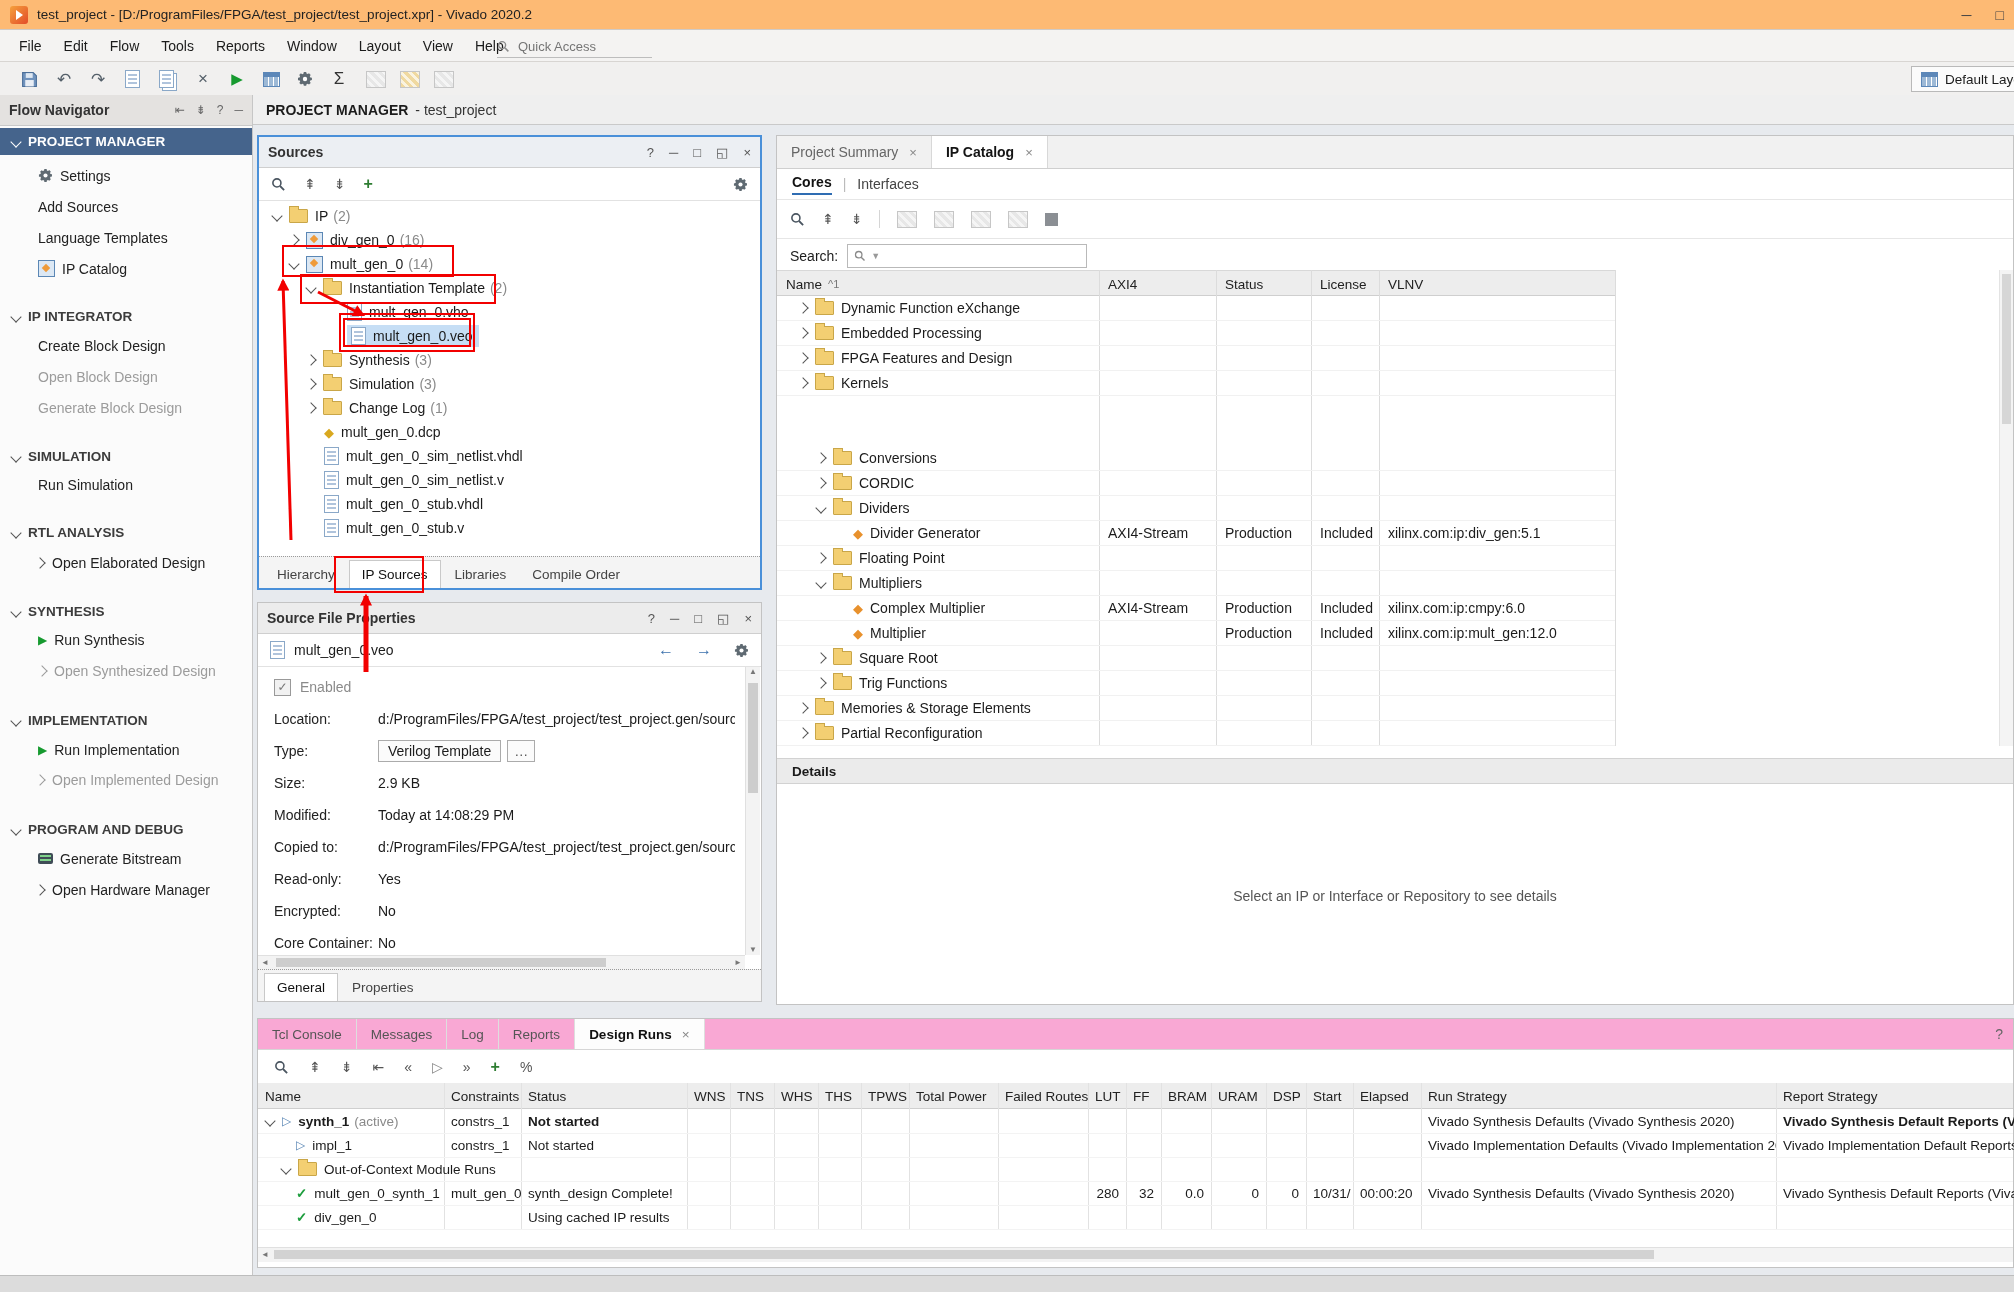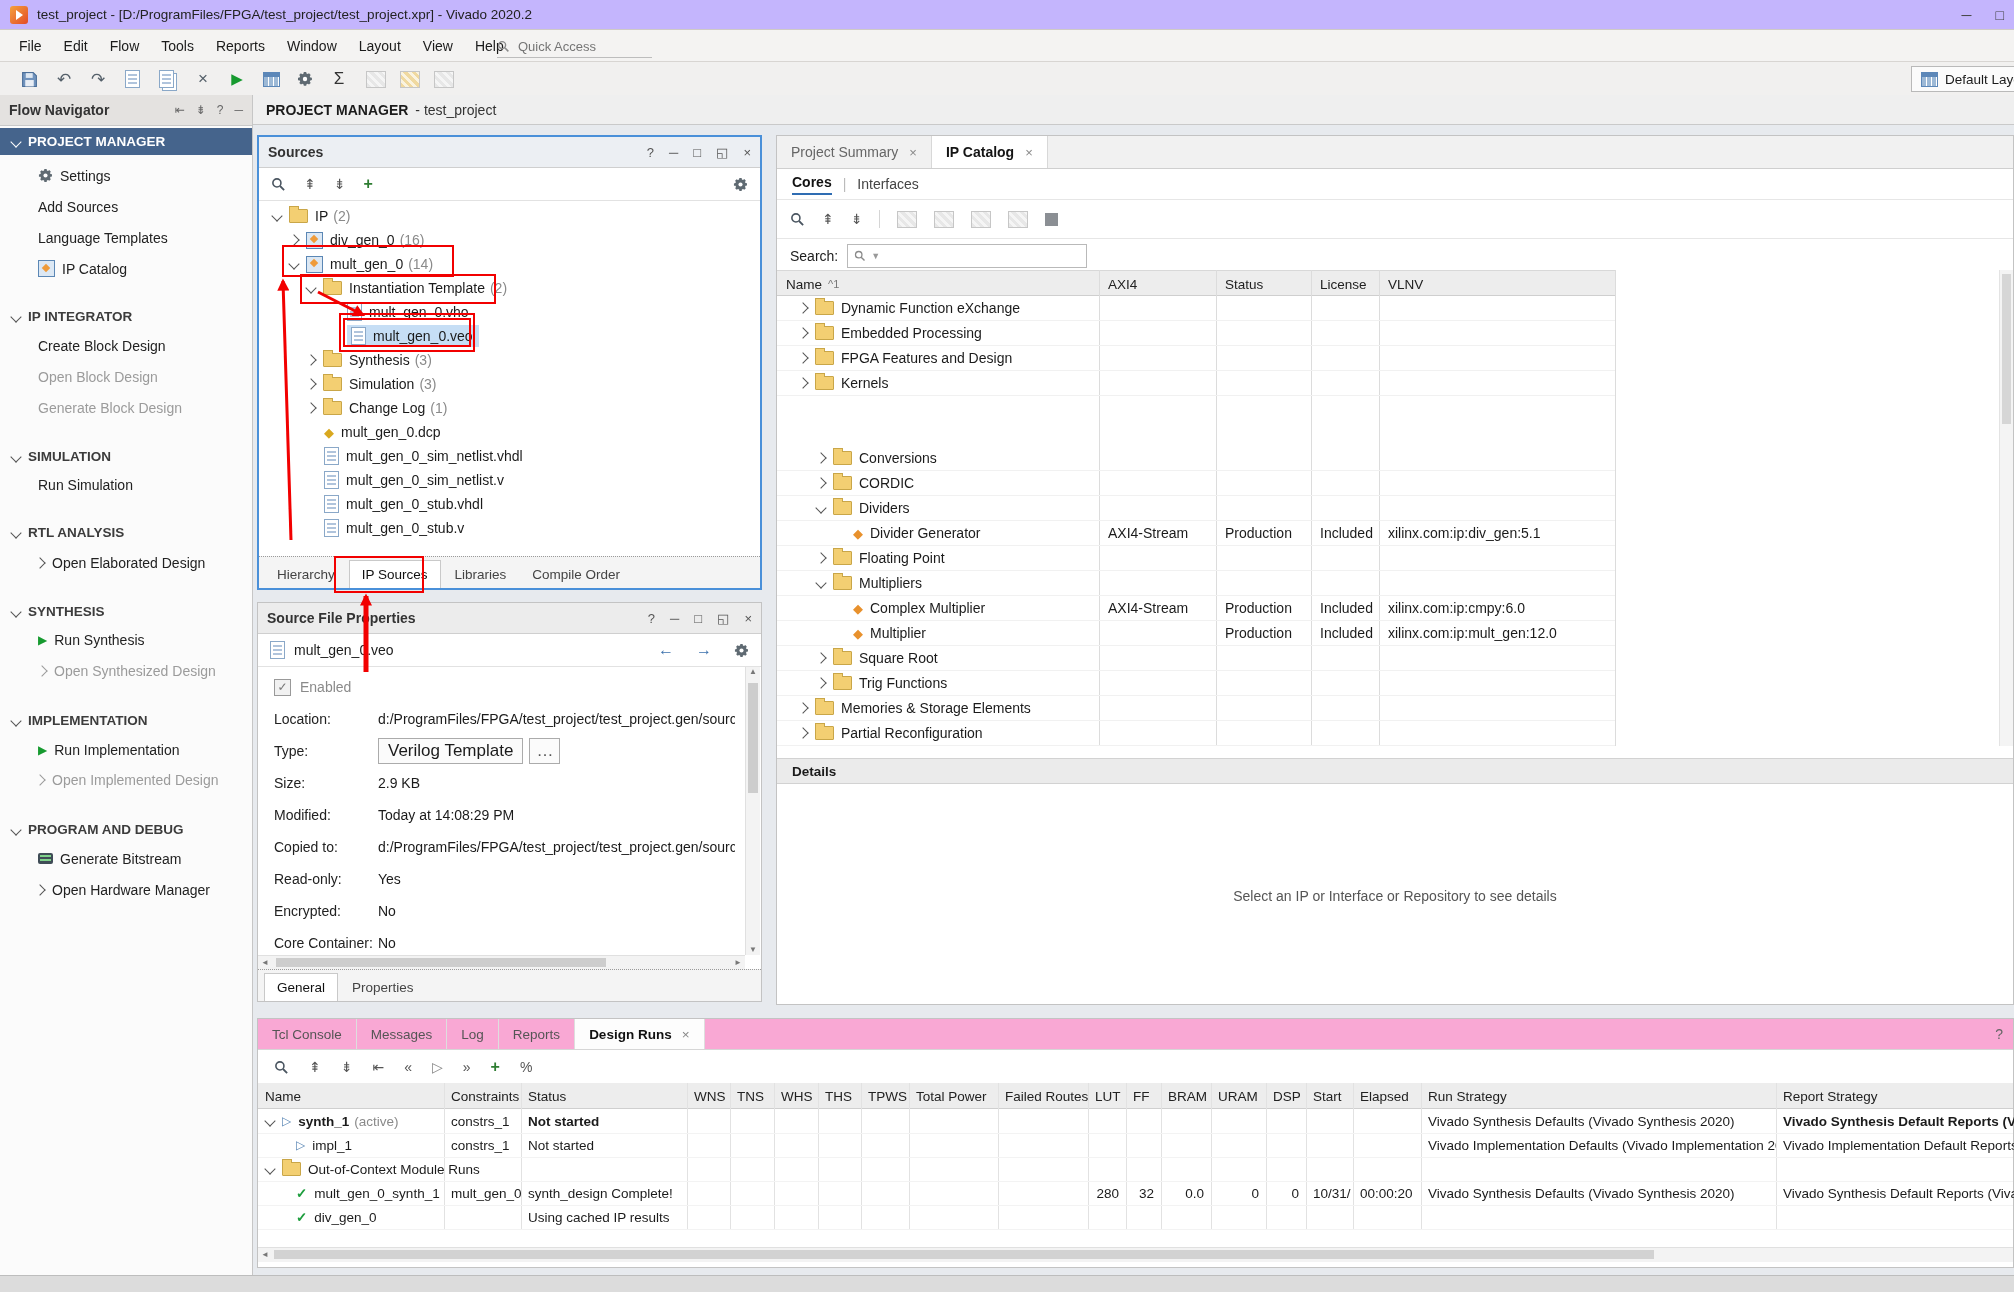--- a/index.html
+++ b/index.html
@@ -1,19 +1,19 @@
 <!DOCTYPE html>
 <html><head>
 <meta charset="utf-8">
 <style>
   html,body{margin:0;padding:0;background:#cfd3d8}
   .app{position:relative;width:2014px;height:1292px;background:#e9ebee;font-family:"Liberation Sans",sans-serif;font-size:14px;color:#1b1b1b;overflow:hidden}
   .abs{position:absolute}
   
-  .titlebar{position:absolute;left:0;top:0;width:100%;height:30px;background:#c4b5fd;border-bottom:1px solid #cfcac6;display:flex;align-items:center;padding:0 10px;box-sizing:border-box}
+  .titlebar{position:absolute;left:0;top:0;width:100%;height:30px;background:#fdba74;border-bottom:1px solid #cfcac6;display:flex;align-items:center;padding:0 10px;box-sizing:border-box}
   .logo{width:18px;height:18px;background:linear-gradient(135deg,#f5a13c,#e34b28);border-radius:3px;position:relative;flex:none}
   .logo::after{content:"";position:absolute;left:6px;top:4px;border-left:7px solid #fff;border-top:5px solid transparent;border-bottom:5px solid transparent}
   .win-title{font-size:13.5px;margin-left:9px;color:#222}
   .win-controls{margin-left:auto;display:flex;gap:24px;color:#444;font-size:14px}
   .menubar{position:absolute;left:0;top:30px;width:100%;height:32px;background:#f4f3f2;border-bottom:1px solid #d8d5d2;display:flex;align-items:center;padding:0 8px;box-sizing:border-box}
   .menu-item{padding:4px 11px}
   .quickaccess{position:absolute;left:497px;top:5px;width:155px;height:22px;border-bottom:1px solid #bdbdbd;display:flex;align-items:center;gap:6px;color:#8a8a8a;font-size:13px}
   .quickaccess input{border:none;outline:none;background:transparent;font:13px "Liberation Sans",sans-serif;color:#555;width:110px}
   .toolbar{position:absolute;left:0;top:62px;width:100%;height:33px;background:#f1f0ef;border-bottom:1px solid #c9c9c9;overflow:hidden}
   .tbi{position:absolute;top:4px;width:26px;height:26px;display:flex;align-items:center;justify-content:center;font-size:17px;color:#55606a}
@@ -68,21 +68,21 @@
   .stab{padding:6px 12px;font-size:13.5px;color:#444}
   .stab.active{background:#fff;border:1px solid #c9c9c9;border-bottom:none;color:#111}
   
   .props{left:257px;top:602px;width:505px;height:400px}
   .filerow{height:32px;border-bottom:1px solid #e2e2e2;display:flex;align-items:center;padding:0 12px;gap:2px}
   .navarrow{color:#3d72ad;font-size:16px;font-weight:bold}
   .prow{position:absolute;left:16px;right:26px;height:24px;display:flex;align-items:center}
   .plabel{width:104px;flex:none;color:#222}
   .pvalue{white-space:nowrap;overflow:hidden}
   .checkbox{width:15px;height:15px;border:1px solid #999;background:#f1f1f1;color:#777;font-size:12px;line-height:14px;text-align:center;margin-right:9px;flex:none}
-  .btn{border:1px solid #ababab;background:#fbfbfb;padding:2px 9px;font-size:17px;white-space:nowrap}
+  .btn{border:1px solid #ababab;background:#fbfbfb;padding:2px 9px;font-size:14px;white-space:nowrap}
   .btn.sm{padding:2px 6px;margin-left:6px;color:#555}
   .vscroll{position:absolute;right:1px;top:64px;bottom:46px;width:14px;background:#f3f3f3;border-left:1px solid #e0e0e0;font-size:8px;color:#777;text-align:center}
   .vthumb{position:absolute;left:2px;right:2px;top:16px;height:110px;background:#cdcdcd}
   .hscroll{position:absolute;left:0;right:16px;bottom:32px;height:14px;background:#f3f3f3;border-top:1px solid #e0e0e0;font-size:8px;color:#777;display:flex;align-items:center;justify-content:space-between;padding:0 3px;box-sizing:border-box}
   .hthumb{position:absolute;left:18px;top:2px;height:9px;width:330px;background:#cdcdcd}
   
   .rightp{left:776px;top:135px;width:1238px;height:870px;background:#fff;border:1px solid #c3c3c3;box-sizing:border-box}
   .cat-tabs{height:32px;background:#f1f1f1;border-bottom:1px solid #cfcfcf;display:flex;align-items:stretch}
   .cat-tab{display:flex;align-items:center;gap:11px;padding:0 14px;font-size:14px;color:#666;border-right:1px solid #d8d8d8}
   .cat-tab .x{color:#888;font-size:13px}
@@ -779,21 +779,21 @@
       <span class="bc" style="left:0;width:186px;padding-left:38px">
           <span class="playo">▷</span>
           <span>impl_1</span>
         </span>
       <span class="bc" style="left:186px;width:77px">constrs_1</span>
       <span class="bc" style="left:263px;width:166px">Not started</span>
       <span class="bc" style="left:1163px;width:355px">Vivado Implementation Defaults (Vivado Implementation 2020)</span>
       <span class="bc" style="left:1518px;width:239px">Vivado Implementation Default Reports (Vivado Implementation 2020)</span>
     </div>
     <div class="brow" style="top:138px">
-      <span class="bc" style="left:0;width:280px;padding-left:8px;overflow:visible">
+      <span class="bc" style="left:0;width:280px;padding-left:24px;overflow:visible">
           <span class="chev d"></span>
           <span class="icon-folder"></span>
           <span>Out-of-Context Module Runs</span>
         </span>
     </div>
     <div class="brow" style="top:162px">
       <span class="bc" style="left:0;width:186px;padding-left:38px">
           <span class="checkg">✓</span>
           <span>mult_gen_0_synth_1</span>
         </span>

